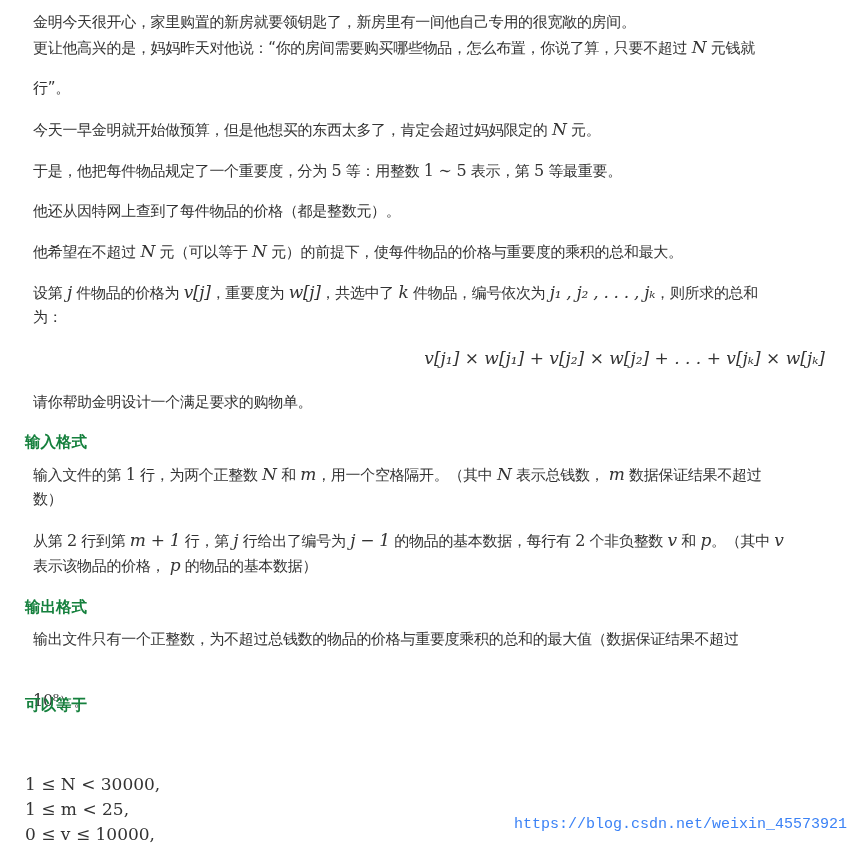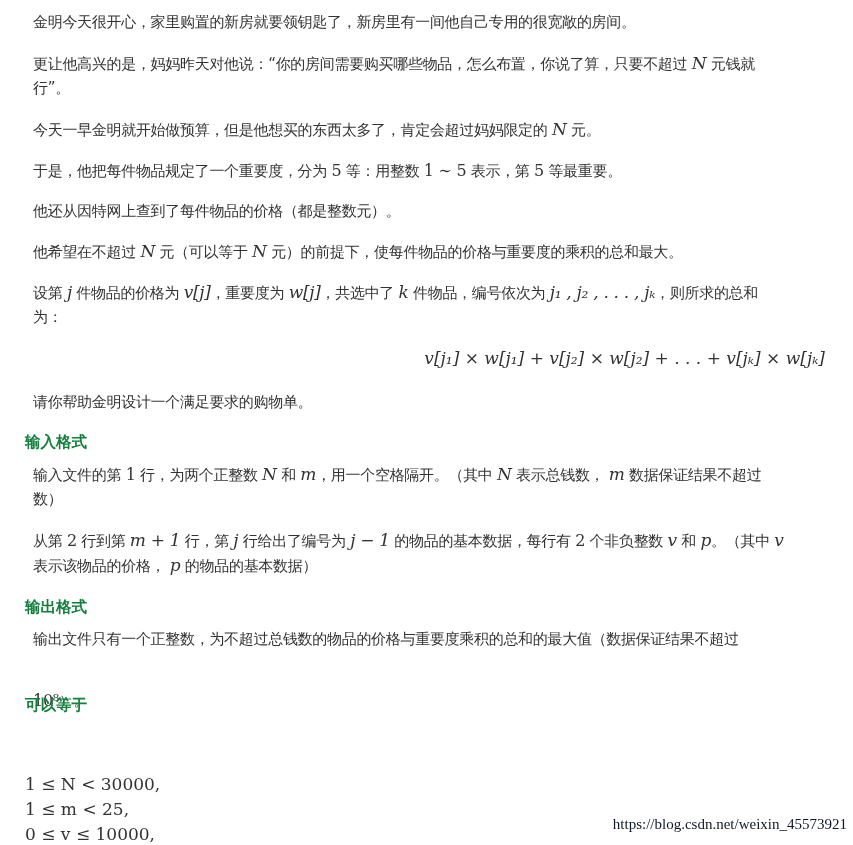--- a/index.html
+++ b/index.html
@@ -24,33 +24,33 @@
   .formula {
     position: absolute; left: 0; width: 800px; text-align: right;
     font-family: "DejaVu Serif", "Liberation Serif", serif; font-size: 17px; line-height: 25px;
   }
   .cons {
     position: absolute; left: 0;
     font-family: "DejaVu Serif", "Liberation Serif", serif; font-size: 17px; line-height: 25px; margin-top: 46px;
   }
   .watermark {
     position: absolute; right: 6px; top: 816px;
-    font-family: Liberation Serif, serif; font-size: 15px; color: #0f172a;
+    font-family: Liberation Mono, monospace; font-size: 15px; color: #3b82f6;
   }
 </style>
 </head>
 <body>
 
 <div class="content">
 
   <div class="p" style="top:10px">
     <span>金明今天很开心，家里购置的新房就要领钥匙了，新房里有一间他自己专用的很宽敞的房间。</span>
   </div>
 
-  <div class="p" style="top:51px">
+  <div class="p" style="top:35px">
     <span>更让他高兴的是，妈妈昨天对他说：“你的房间需要购买哪些物品，怎么布置，你说了算，只要不超过</span>
     <span class="m">N</span>
     <span>元钱就</span>
   </div>
   <div class="p" style="top:76px">
     <span>行”。</span>
   </div>
 
   <div class="p" style="top:117px">
     <span>今天一早金明就开始做预算，但是他想买的东西太多了，肯定会超过妈妈限定的</span>

